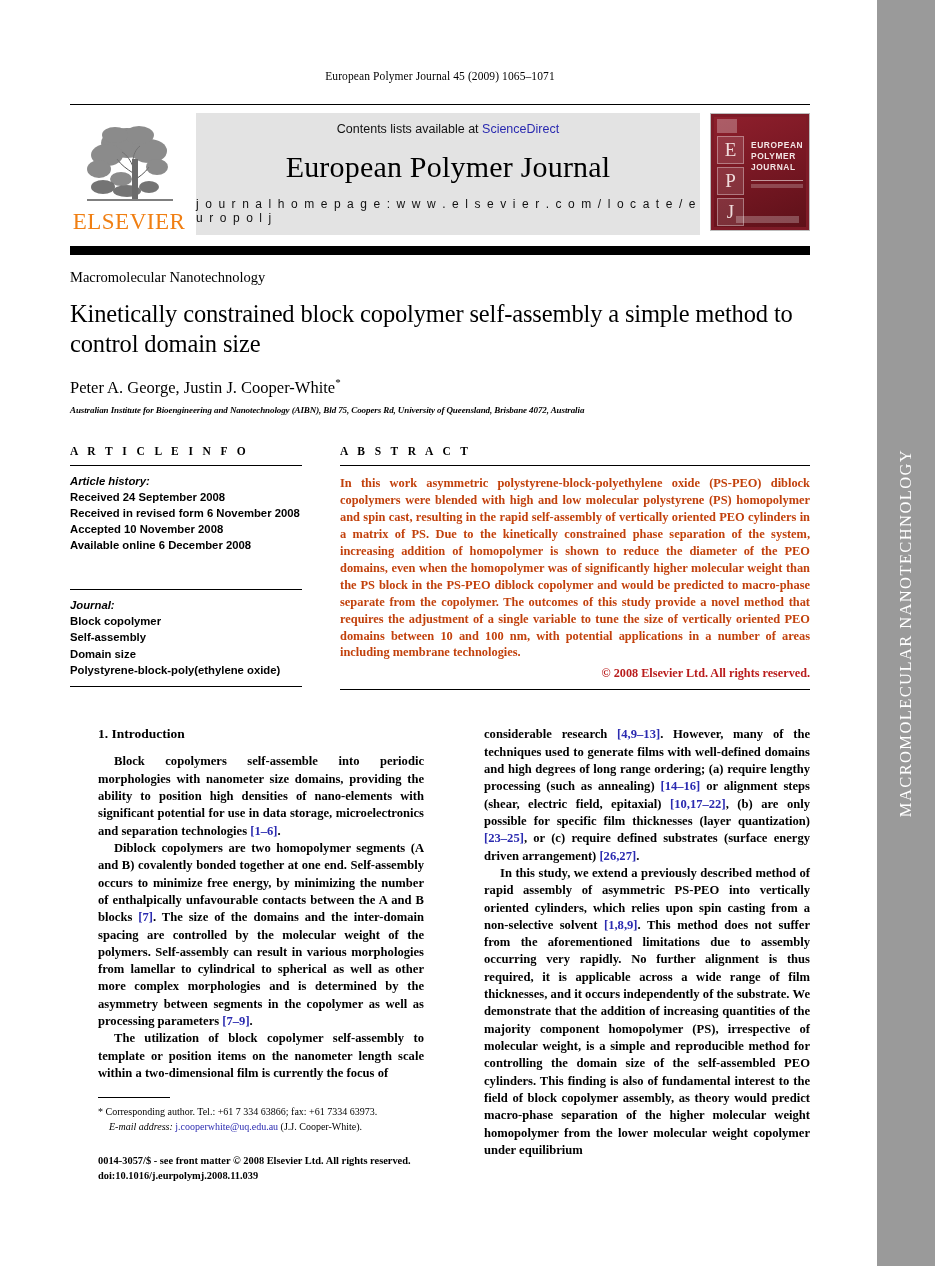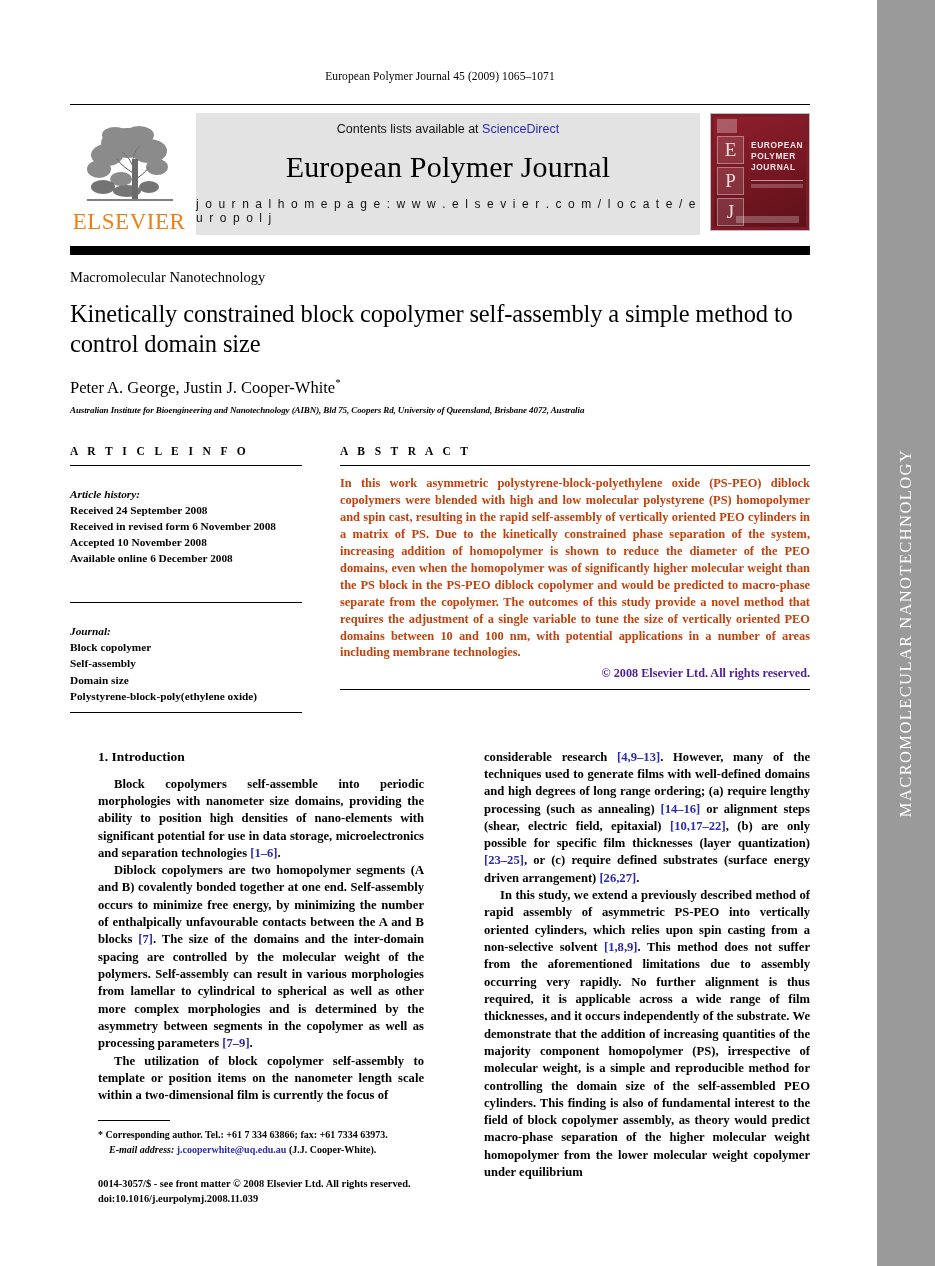--- a/index.html
+++ b/index.html
@@ -258,25 +258,25 @@
     font-size: 11.5px;
     letter-spacing: 3.4px;
     color: #000;
   }
   .hr-thin {
     border: 0;
     border-top: 1px solid #000;
     margin: 8px 0 0 0;
   }
   .info-block {
-    font-family: Liberation Serif, serif;
+    font-family: Liberation Sans, sans-serif;
     font-weight: bold;
     font-size: 11.3px;
     line-height: 1.42;
-    margin-top: 20px;
+    margin-top: 7px;
     color: #000;
   }
   .info-block .lab { font-style: italic; }
   .kw-wrap { margin-top: 36px; }
   .kw-wrap .hr-thin { margin-top: 0; }
 
   .abstract-body {
     font-family: "Liberation Serif", serif;
     font-weight: bold;
     font-size: 12.4px;
@@ -284,21 +284,21 @@
     text-align: justify;
     margin-top: 9px;
     color: #c2410c;
   }
   .copyright {
     font-family: "Liberation Serif", serif;
     font-weight: bold;
     font-size: 12.2px;
     text-align: right;
     margin-top: 5px;
-    color: #4c1d95;
+    color: #b91c1c;
   }
 
   
   .body-cols {
     display: flex;
     margin-top: 36px;
     gap: 32px;
   }
   .bcol { flex: 1 1 0; position: relative; margin-left: 28px; }
   .h1 {
@@ -321,21 +321,21 @@
   .ref { color: #2a2ab0; }
 
   .footnote-rule {
     border: 0;
     border-top: 1px solid #000;
     width: 72px;
     margin: 15px 0 6px 0;
   }
   .footnote {
     font-family: "Liberation Serif", serif;
-    font-weight: bold;
+    font-weight: normal;
     font-size: 10px;
     line-height: 1.5;
     color: #000;
     padding-left: 11px;
     text-indent: -11px;
   }
   .footnote .lab { font-style: italic; }
   .footnote a, .mail { color: #2a2ab0; }
 
   .issn {

